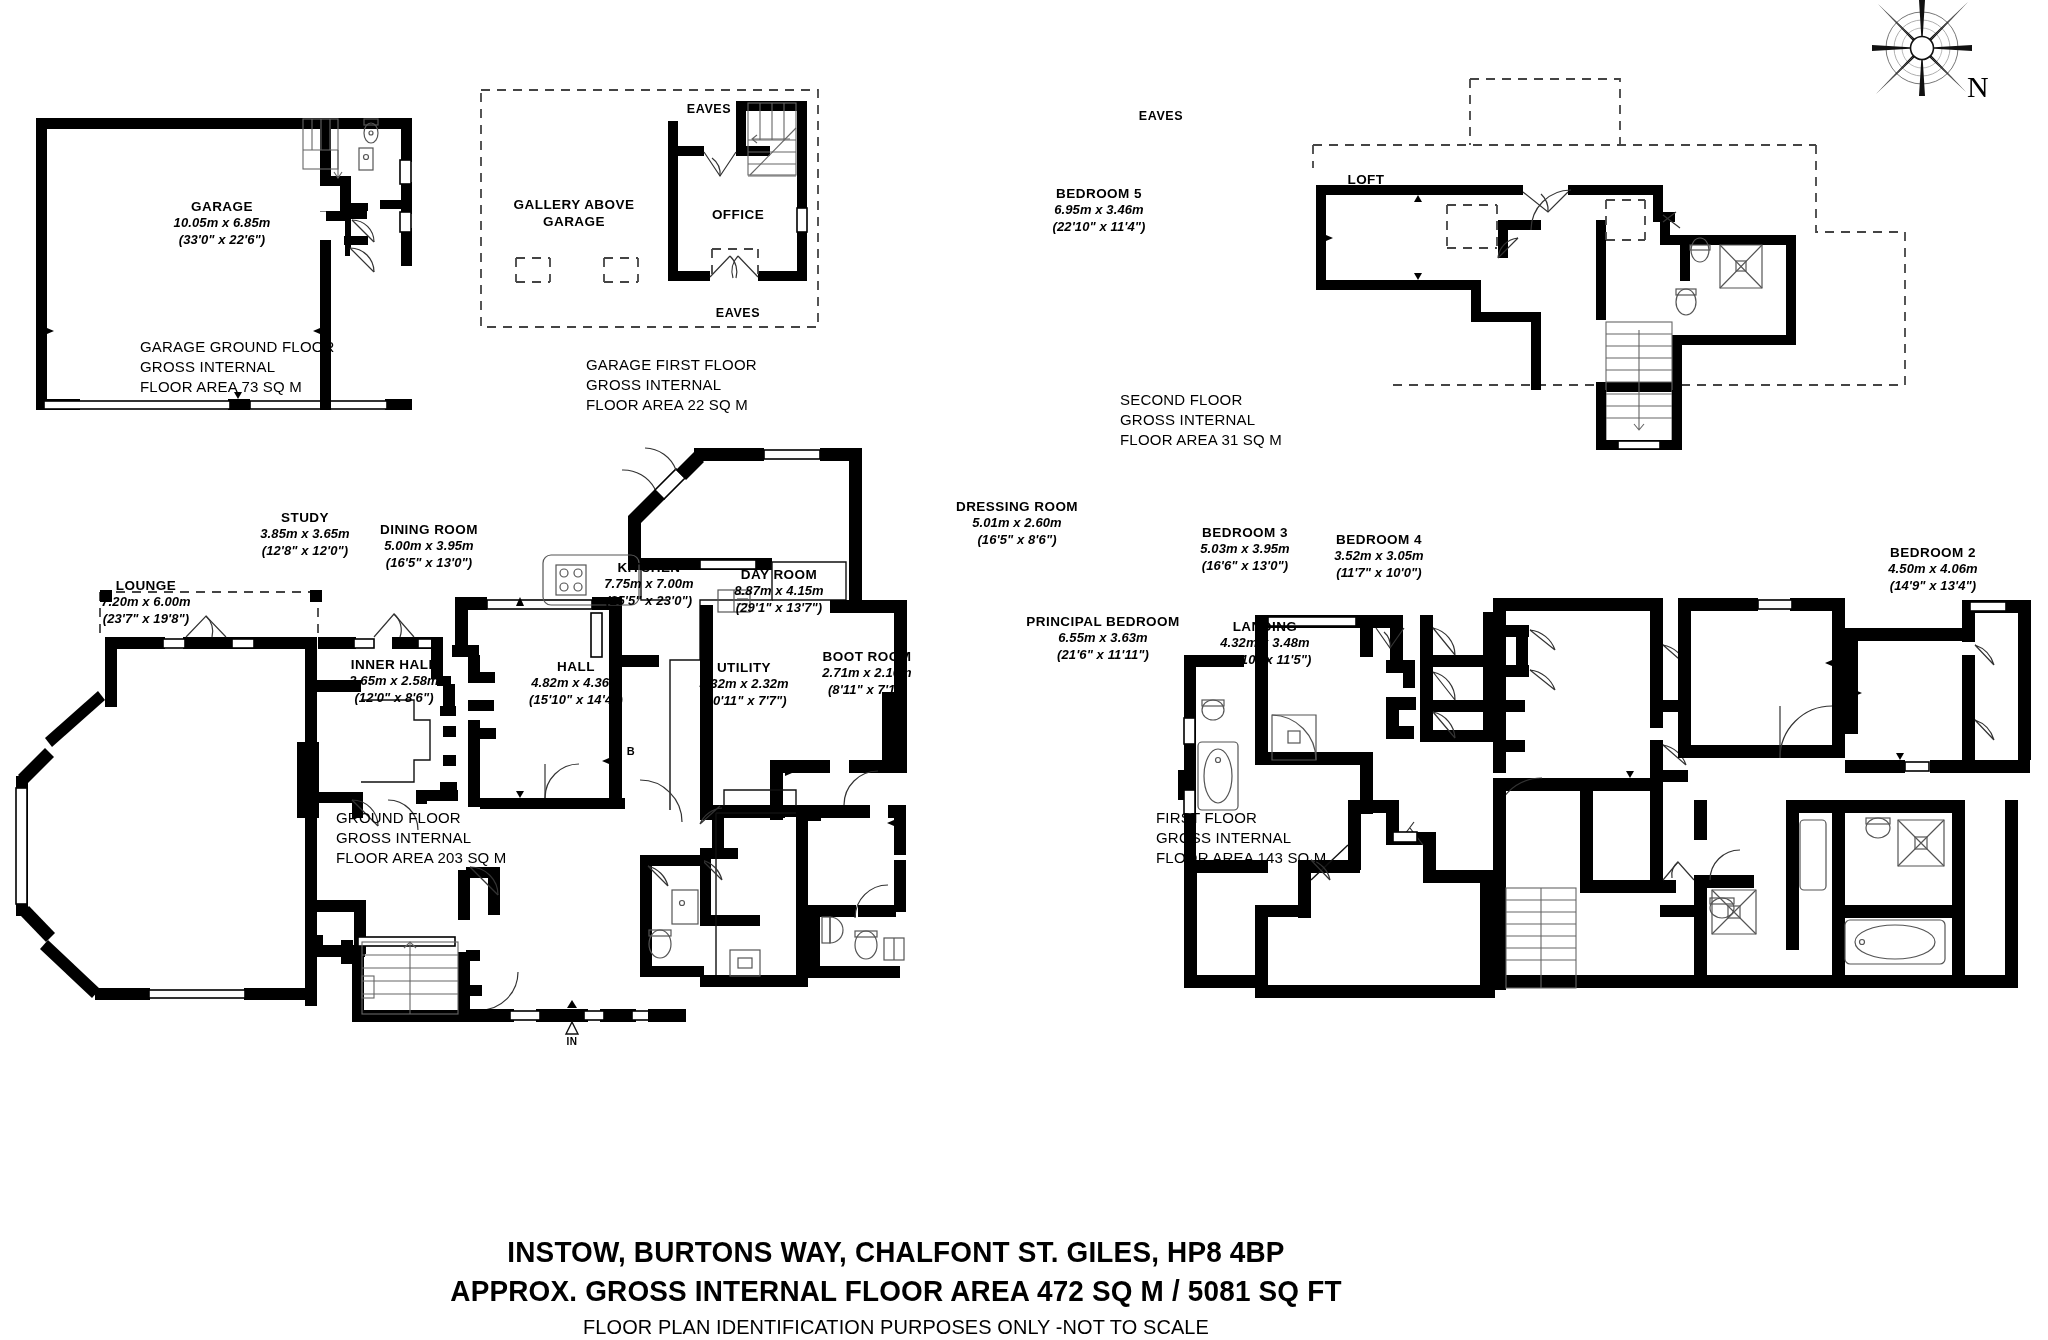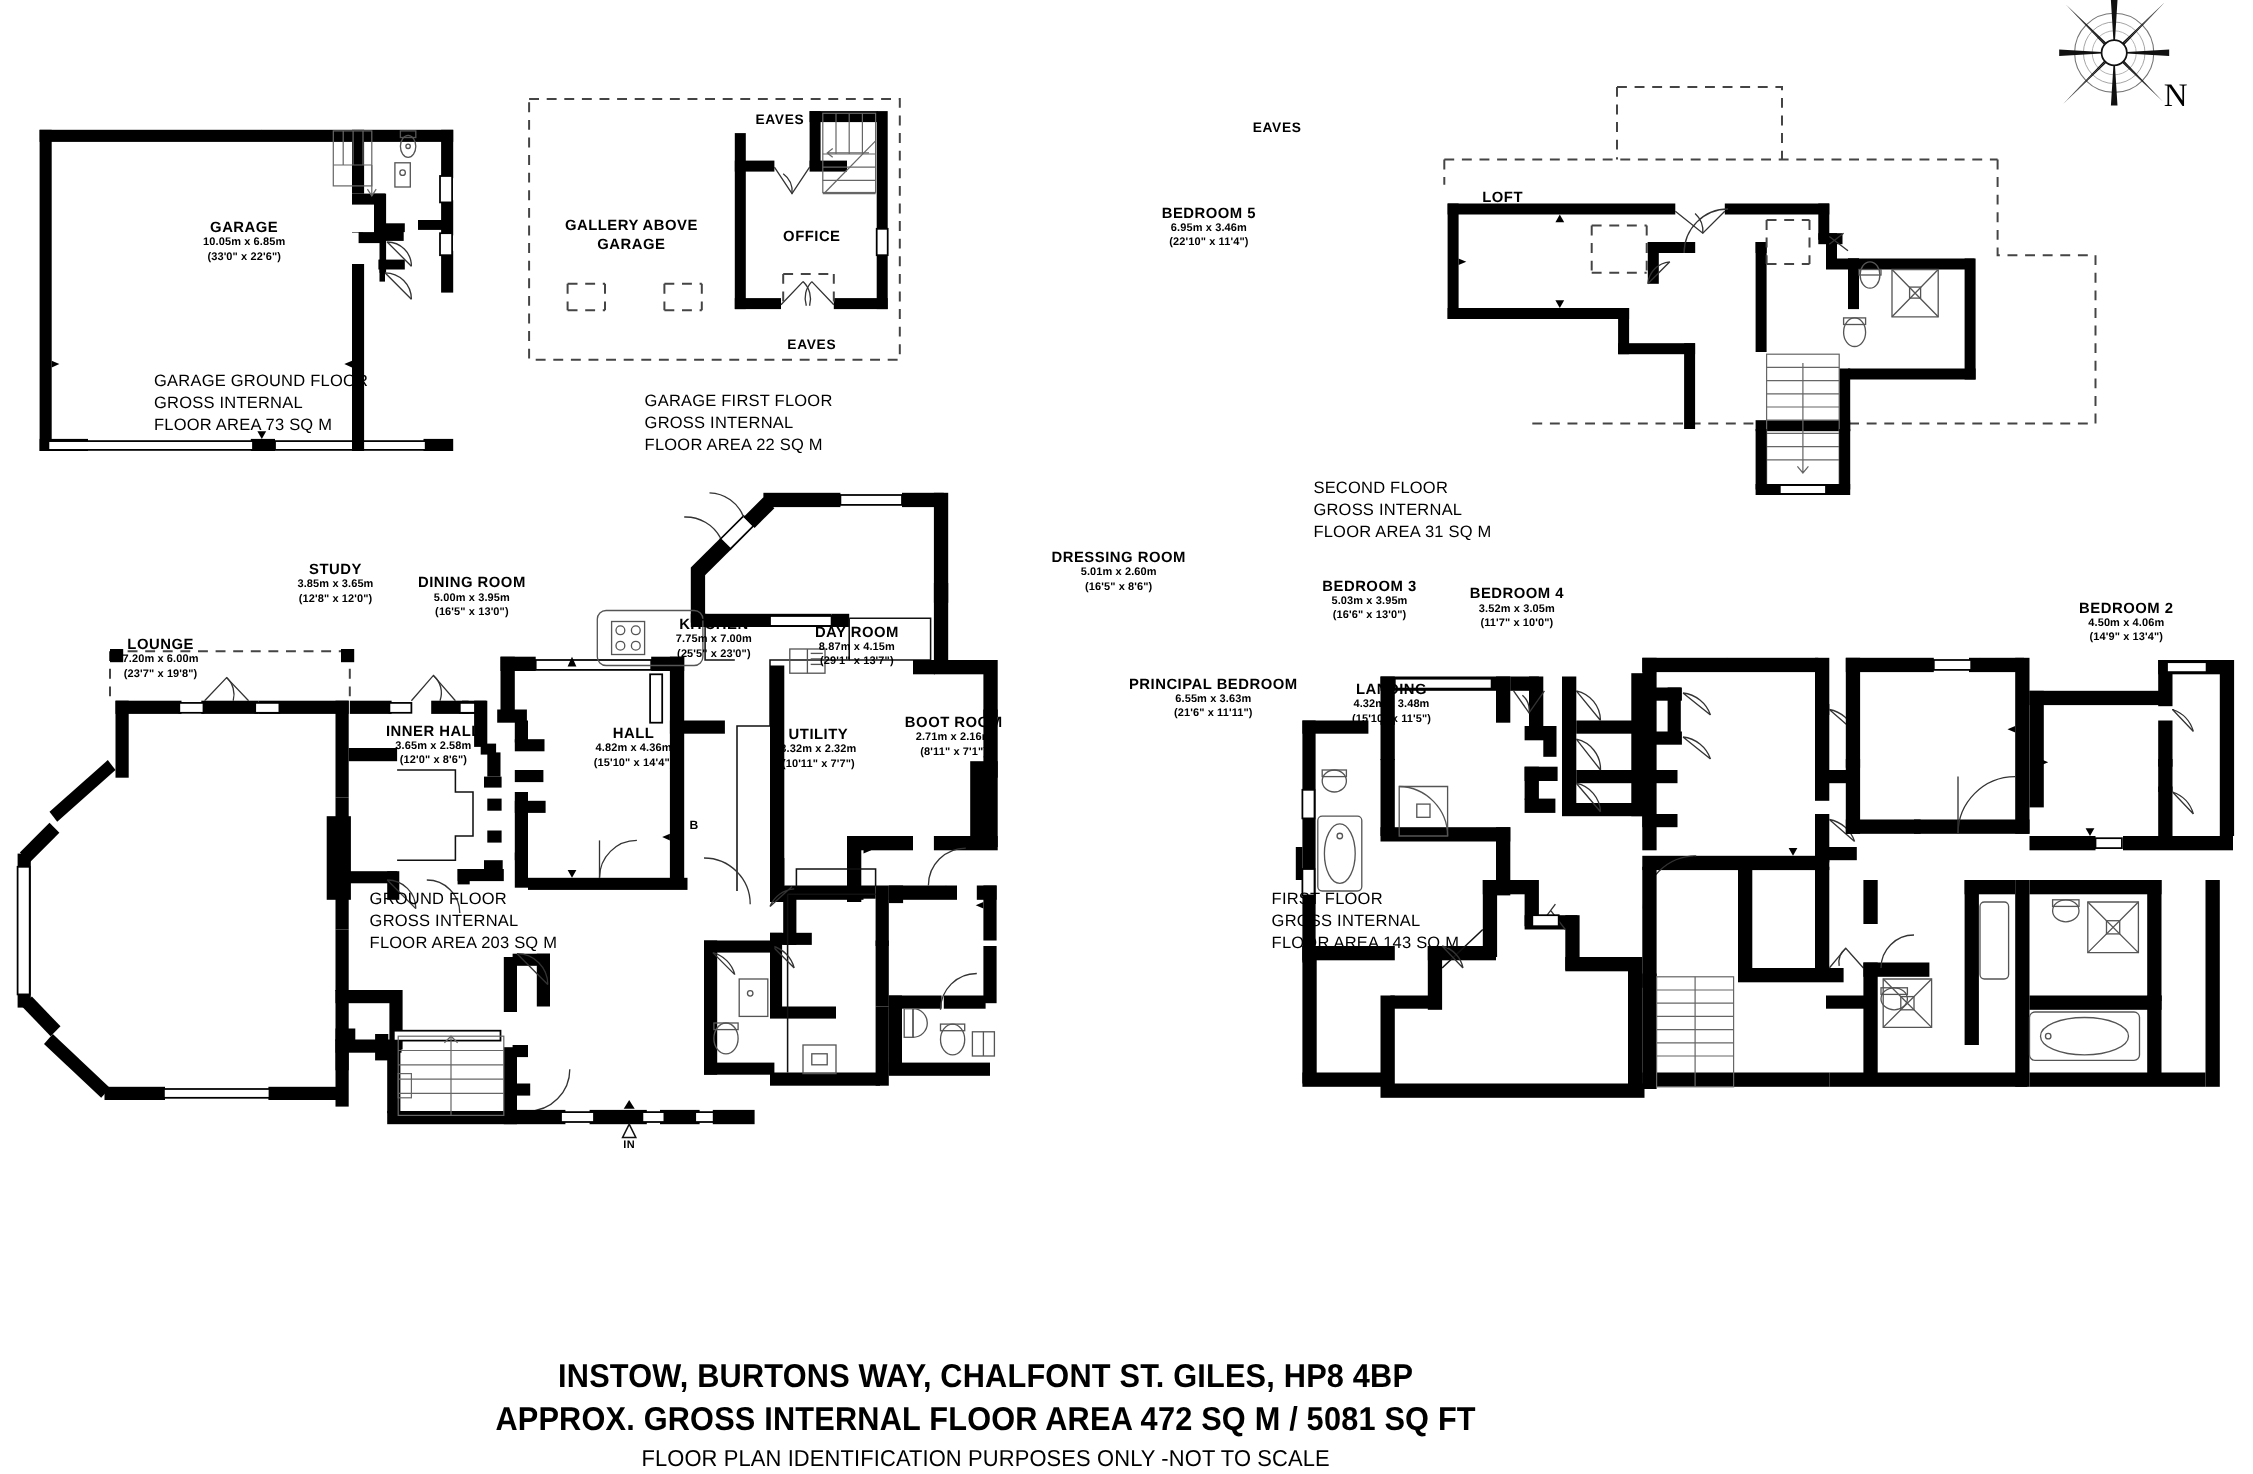--- a/index.html
+++ b/index.html
@@ -33,23 +33,24 @@
     font-weight: bold;
     letter-spacing: 0.2px;
     transform: translateX(-50%);
   }
   .lbl .rn {
     font-size: 13.5px;
     font-weight: bold;
     letter-spacing: 0.45px;
   }
   .lbl .dm {
-    font-size: 10px;
+    font-size: 13px;
     font-weight: bold;
     letter-spacing: 0.1px;
+    font-style: italic;
   }
 
   .caption {
     position: absolute;
     font-size: 15px;
     font-weight: normal;
     line-height: 1.33;
     letter-spacing: 0.2px;
     white-space: pre-line;
     text-align: left;
@@ -747,21 +748,21 @@
 
 <div class="lbl" style="left:1099px; top:185px;">
   <div class="rn">BEDROOM 5</div>
   <div class="dm">6.95m x 3.46m</div>
   <div class="dm">(22'10" x 11'4")</div>
 </div>
 <div class="lbl" style="left:1366px; top:171px;">
   <div class="rn">LOFT</div>
 </div>
 <div class="eaves-lbl" style="left:1161px; top:109px;">EAVES</div>
-<div class="caption" style="left:1194px; top:390px;margin-top:44px;">SECOND FLOOR
+<div class="caption" style="left:1120px; top:390px;">SECOND FLOOR
 GROSS INTERNAL
 FLOOR AREA 31 SQ M</div>
 
 <div class="lbl" style="left:146px; top:577px;">
   <div class="rn">LOUNGE</div>
   <div class="dm">7.20m x 6.00m</div>
   <div class="dm">(23'7" x 19'8")</div>
 </div>
 <div class="lbl" style="left:305px; top:509px;">
   <div class="rn">STUDY</div>

